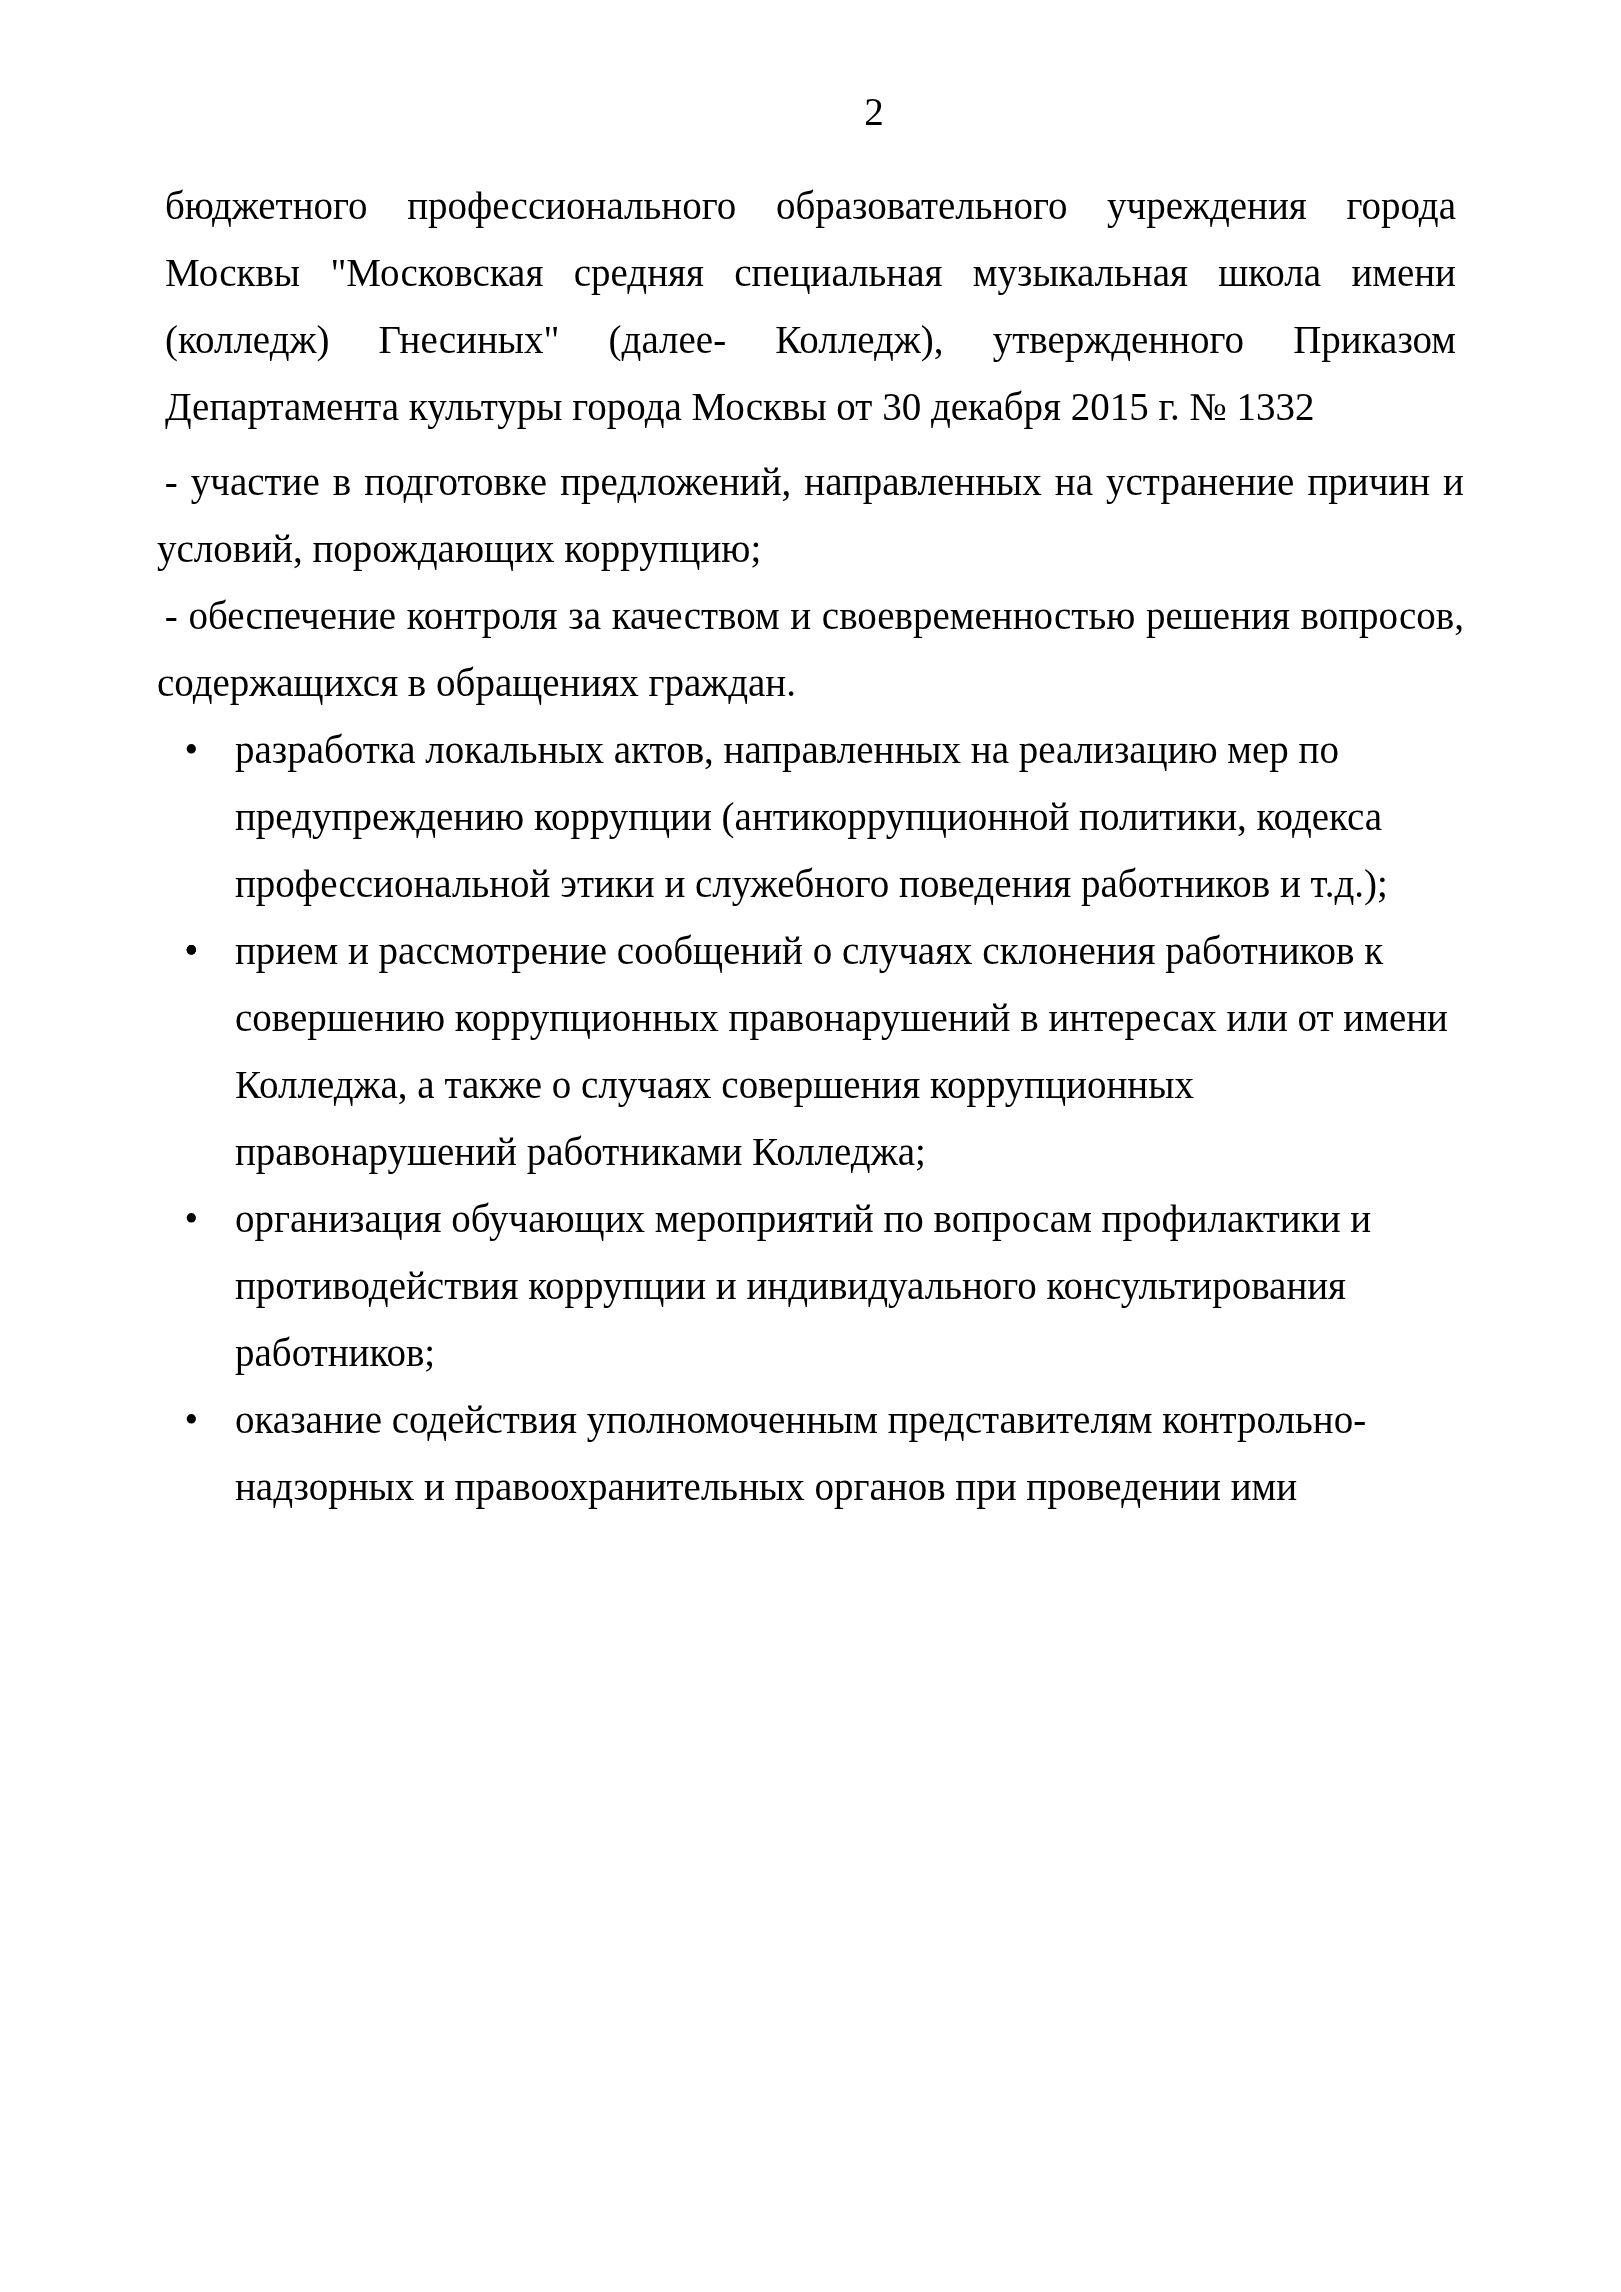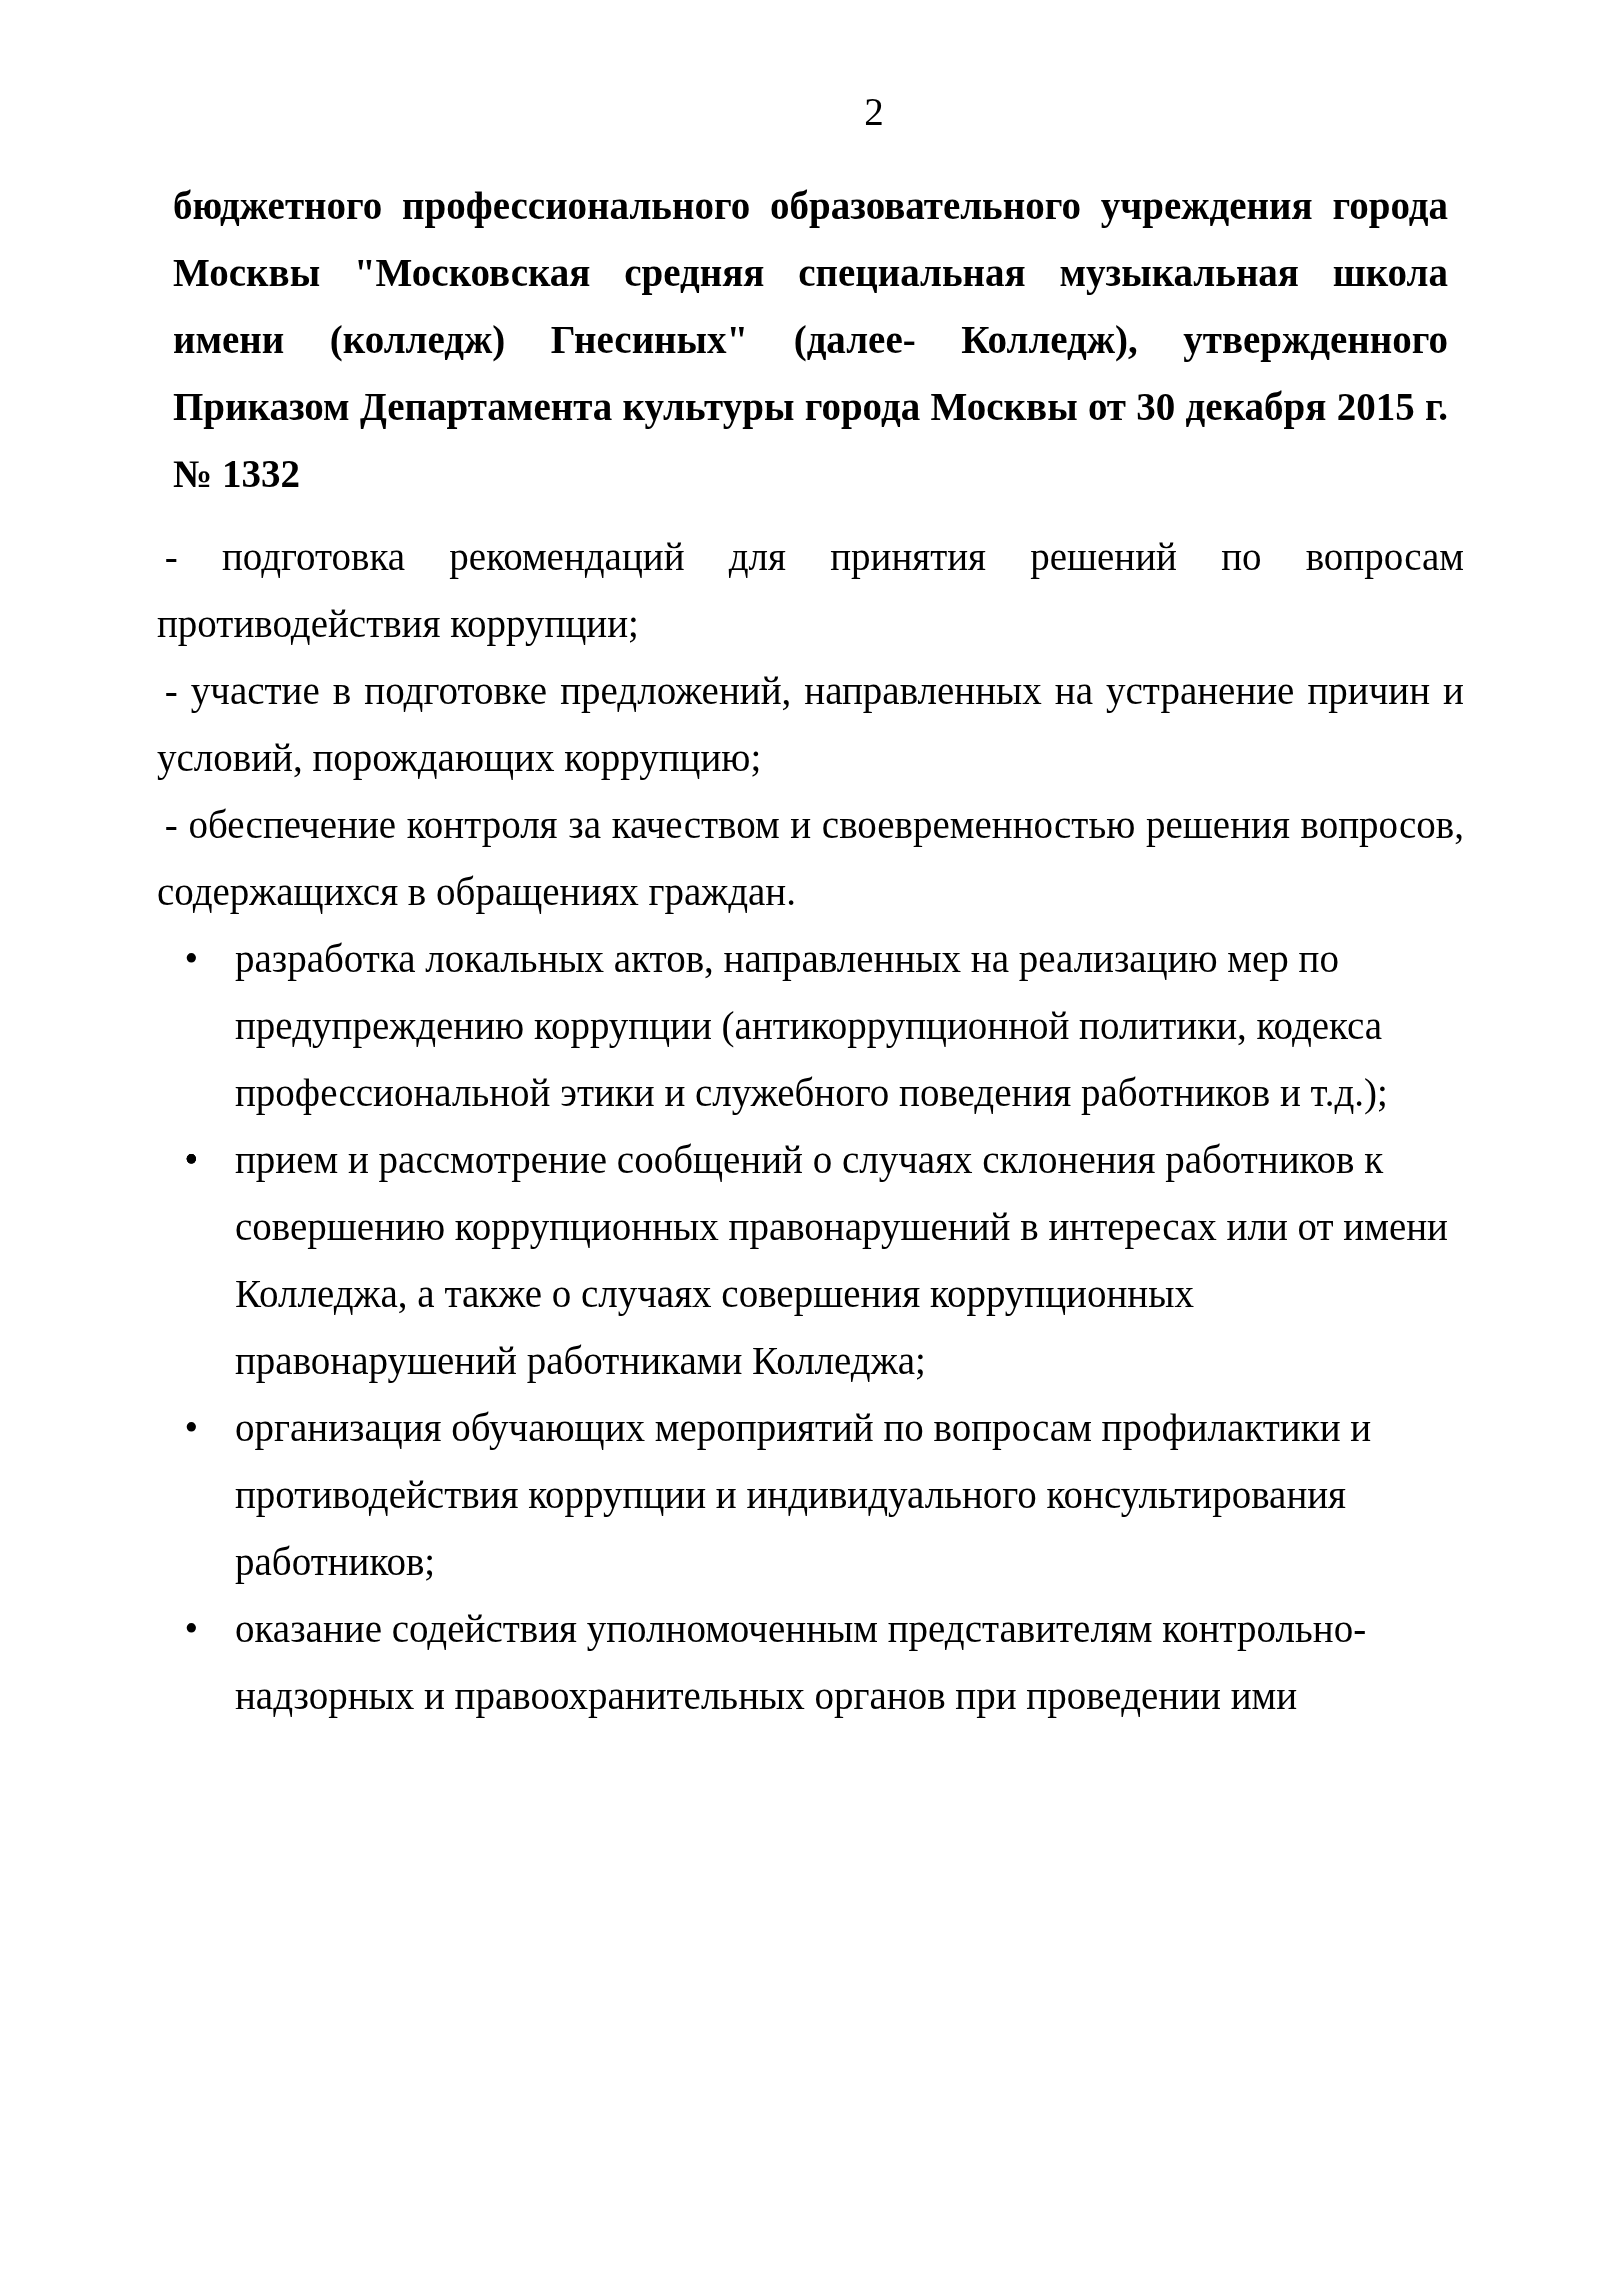--- a/index.html
+++ b/index.html
@@ -15,23 +15,22 @@
     box-sizing: border-box;
     padding: 78px 157px 0 157px;
     overflow: hidden;
   }
   .page-number {
     text-align: center;
     text-indent: 127px;
     margin: 0 0 27.4px 0;
   }
   .para {
-    margin: 16px;
+    margin: 8px;
     text-align: justify;
-    font-weight: bold;
   }
   .section-heading {
     font-weight: bold;
     text-align: center;
     text-indent: 127px;
     margin: 44px 0 0 0;
   }
   .clause-intro {
     margin: 0;
     text-align: justify;
@@ -62,21 +61,20 @@
 <body>
 
 <div class="page">
 
   <div class="page-number">2</div>
 
   <p class="para">бюджетного профессионального образовательного учреждения города Москвы "Московская средняя специальная музыкальная школа имени (колледж) Гнесиных" (далее- Колледж), утвержденного Приказом Департамента культуры города Москвы от 30 декабря 2015 г. № 1332</p>
 
 
 
-  <p class="dash-item">- подготовка рекомендаций для принятия решений по вопросам противодействия коррупции;</p>
 
   <p class="dash-item">- участие в подготовке предложений, направленных на устранение причин и условий, порождающих коррупцию;</p>
 
   <p class="dash-item">- обеспечение контроля за качеством и своевременностью решения вопросов, содержащихся в обращениях граждан.</p>
 
 
   <ul class="bullet-list">
     <li>
       <span class="bullet-glyph">•</span>
       <span>разработка локальных актов, направленных на реализацию мер по предупреждению коррупции (антикоррупционной политики, кодекса профессиональной этики и служебного поведения работников и т.д.);</span>

